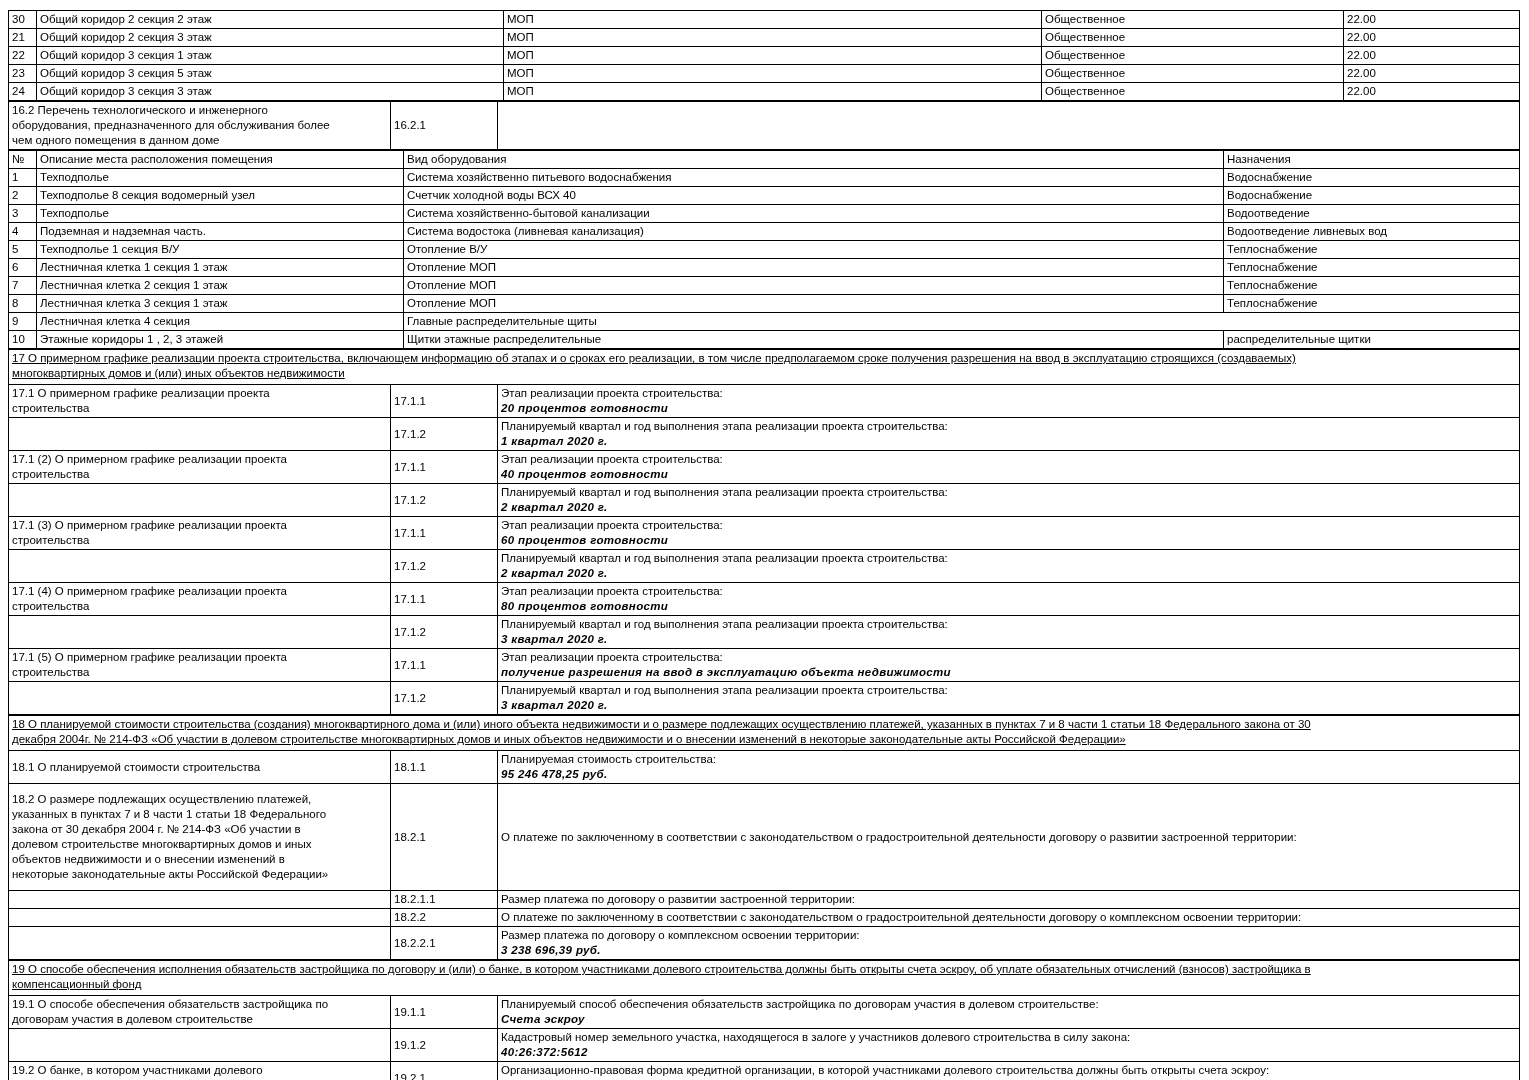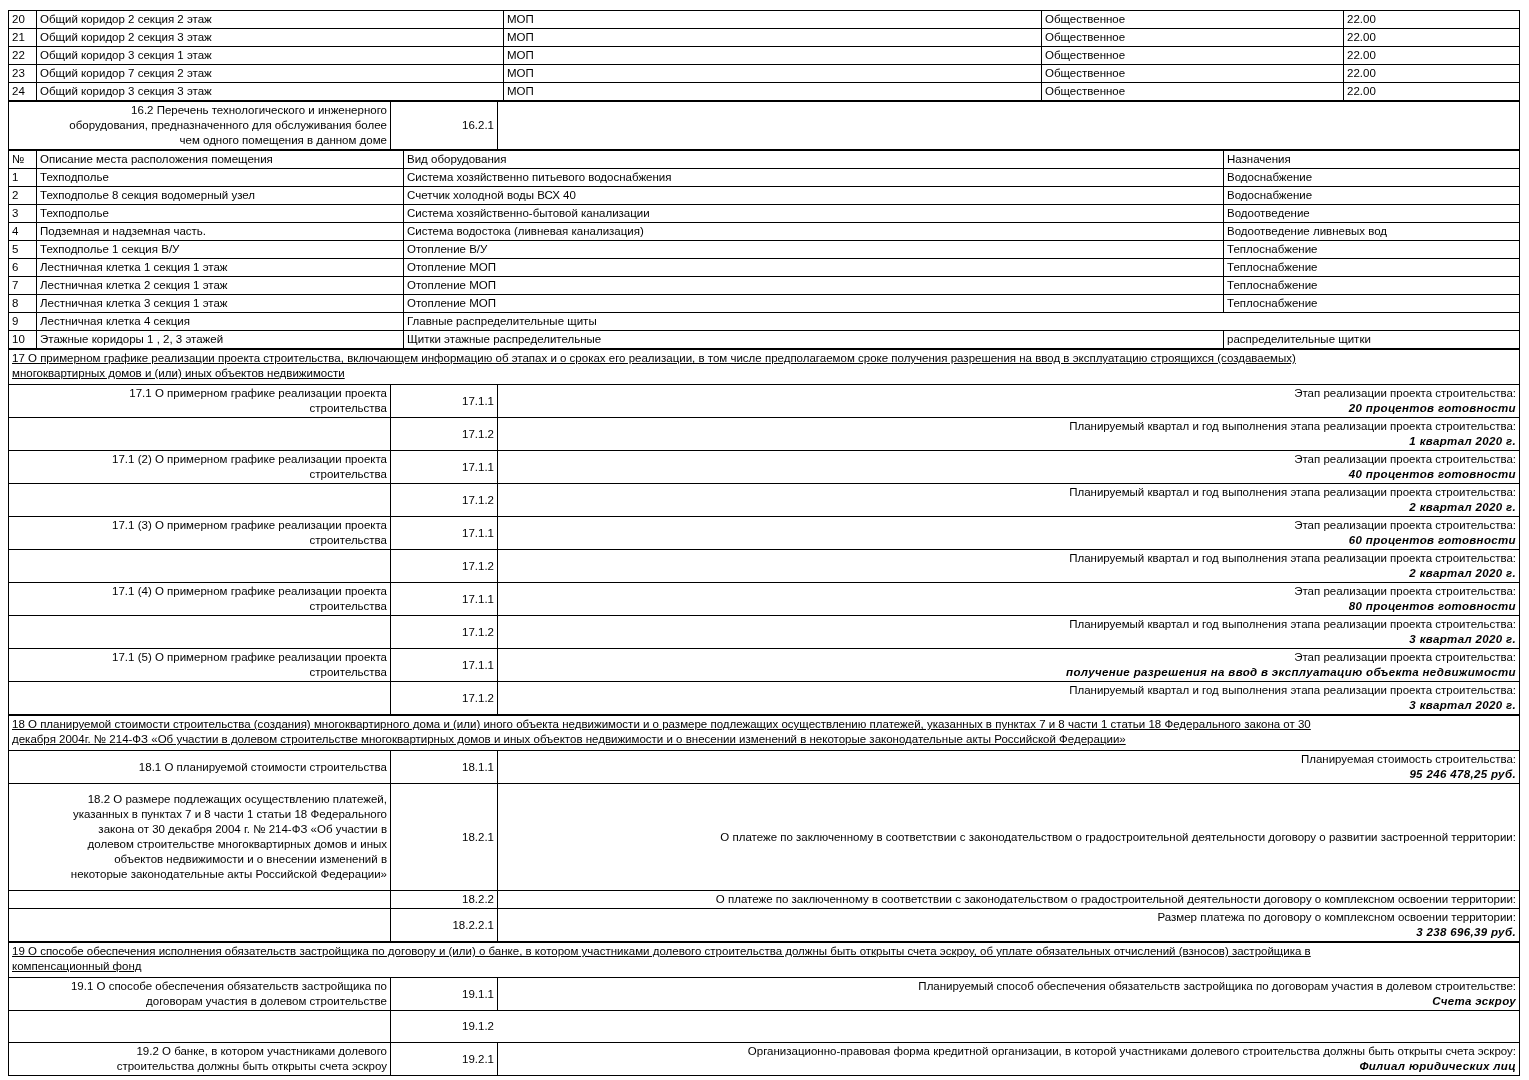--- a/index.html
+++ b/index.html
@@ -27,21 +27,21 @@
   }
   .repeat { display: block; }
   .row {
     display: grid;
     border-bottom: 1px solid #000;
     box-sizing: border-box;
   }
   .row.header { display: block; }
   .cols-premises { grid-template-columns: 27px 467px 538px 302px 176px; }
   .cols-equip    { grid-template-columns: 27px 367px 820px 296px; }
-  .cols-sec      { grid-template-columns: 381px 107px 1022px; text-align: right; }
+  .cols-sec      { grid-template-columns: 381px 107px 1022px; }
   .cell {
     padding: 1px 3px;
     box-sizing: border-box;
     white-space: pre-line;
     display: flex;
     flex-direction: column;
     justify-content: center;
     overflow: hidden;
   }
   .cell > div { white-space: pre-line; }
@@ -59,21 +59,21 @@
   }
 </style>
 </head>
 <body>
 
 <div class="doc">
 
   <div class="tbl repeat">
 
   <div class="row cols-premises h1">
-      <div class="cell">20</div>
+      <div class="cell">30</div>
       <div class="cell">Общий коридор 2 секция 2 этаж</div>
       <div class="cell">МОП</div>
       <div class="cell">Общественное</div>
       <div class="cell">22.00</div>
     </div>
       <div class="row cols-premises h1">
       <div class="cell">21</div>
       <div class="cell">Общий коридор 2 секция 3 этаж</div>
       <div class="cell">МОП</div>
       <div class="cell">Общественное</div>
@@ -81,21 +81,21 @@
     </div>
       <div class="row cols-premises h1">
       <div class="cell">22</div>
       <div class="cell">Общий коридор 3 секция 1 этаж</div>
       <div class="cell">МОП</div>
       <div class="cell">Общественное</div>
       <div class="cell">22.00</div>
     </div>
       <div class="row cols-premises h1">
       <div class="cell">23</div>
-      <div class="cell">Общий коридор 7 секция 2 этаж</div>
+      <div class="cell">Общий коридор 3 секция 5 этаж</div>
       <div class="cell">МОП</div>
       <div class="cell">Общественное</div>
       <div class="cell">22.00</div>
     </div>
       <div class="row cols-premises h1">
       <div class="cell">24</div>
       <div class="cell">Общий коридор 3 секция 3 этаж</div>
       <div class="cell">МОП</div>
       <div class="cell">Общественное</div>
       <div class="cell">22.00</div>
@@ -299,20 +299,28 @@
 объектов недвижимости и о внесении изменений в
 некоторые законодательные акты Российской Федерации»</div>
       <div class="cell">18.2.1</div>
       <div class="cell">
         <div>О платеже по заключенному в соответствии с законодательством о градостроительной деятельности договору о развитии застроенной территории:</div>
         <div class="val"></div>
       </div>
     </div>
     <div class="row cols-sec h1">
       <div class="cell"></div>
+      <div class="cell">18.2.1.1</div>
+      <div class="cell">
+        <div>Размер платежа по договору о развитии застроенной территории:</div>
+        <div class="val"></div>
+      </div>
+    </div>
+    <div class="row cols-sec h1">
+      <div class="cell"></div>
       <div class="cell">18.2.2</div>
       <div class="cell">
         <div>О платеже по заключенному в соответствии с законодательством о градостроительной деятельности договору о комплексном освоении территории:</div>
         <div class="val"></div>
       </div>
     </div>
     <div class="row cols-sec h2">
       <div class="cell"></div>
       <div class="cell">18.2.2.1</div>
       <div class="cell">
@@ -332,20 +340,24 @@
 договорам участия в долевом строительстве</div>
       <div class="cell">19.1.1</div>
       <div class="cell">
         <div>Планируемый способ обеспечения обязательств застройщика по договорам участия в долевом строительстве:</div>
         <div class="val">Счета эскроу</div>
       </div>
     </div>
     <div class="row cols-sec h2">
       <div class="cell"></div>
       <div class="cell">19.1.2</div>
+      <div class="cell">
+        <div>Кадастровый номер земельного участка, находящегося в залоге у участников долевого строительства в силу закона:</div>
+        <div class="val">40:26:372:5612</div>
+      </div>
     </div>
     <div class="row cols-sec h2">
       <div class="cell">19.2 О банке, в котором участниками долевого
 строительства должны быть открыты счета эскроу</div>
       <div class="cell">19.2.1</div>
       <div class="cell">
         <div>Организационно-правовая форма кредитной организации, в которой участниками долевого строительства должны быть открыты счета эскроу:</div>
         <div class="val">Филиал юридических лиц</div>
       </div>
     </div>

